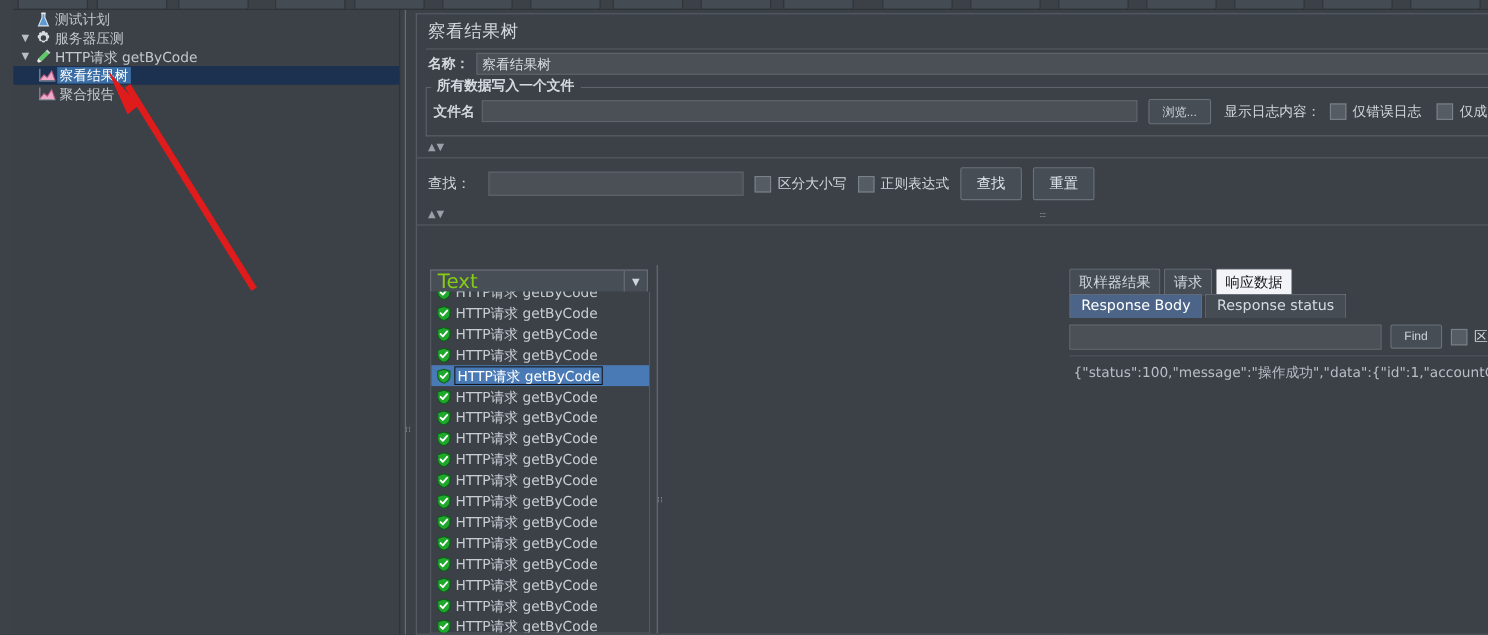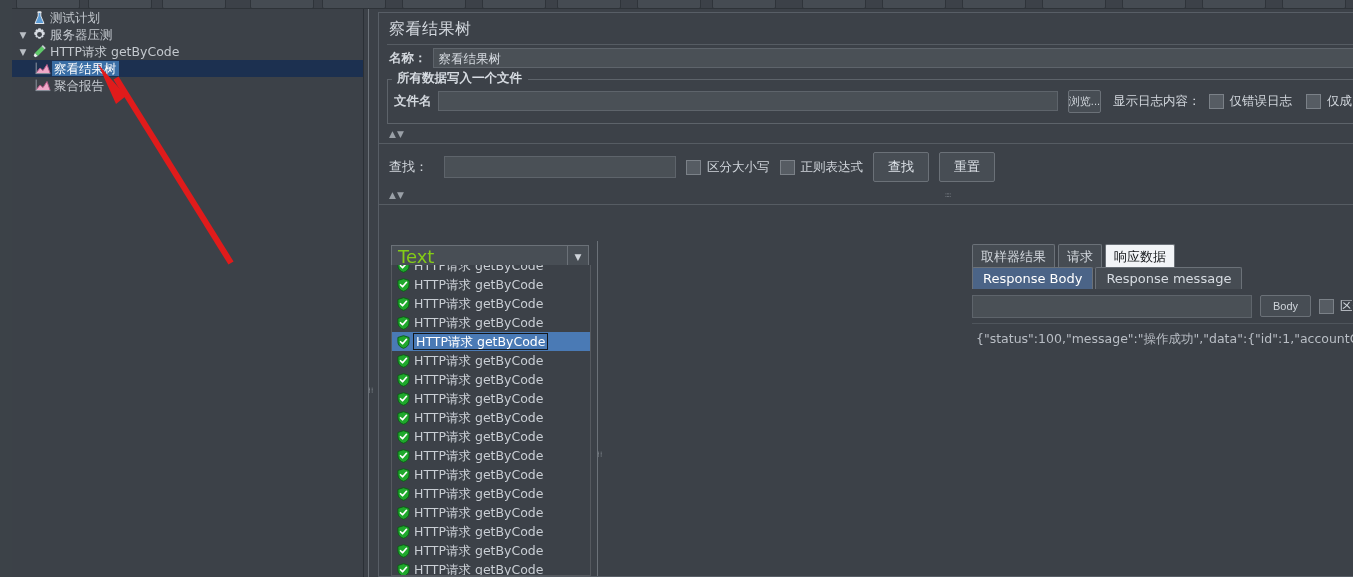--- a/index.html
+++ b/index.html
@@ -123,21 +123,21 @@
   .btn {
     background: #474d54;
     border: 1px solid #6b7178;
     border-radius: 2px;
     color: #cfd4da;
     font-size: 12px;
     padding: 4px 10px;
     white-space: nowrap;
     cursor: default;
   }
-  .btn.small { font-size: 11px; padding: 3px 0; }
+  .btn.small { font-size: 11px; padding: 3px 12px; }
   .btn.cjk { font-size: 13px; padding: 5px 14px; color: #dfe4ea; }
 
   .chk {
     width: 13px; height: 13px;
     background: #565c63;
     border: 1px solid #7b8188;
     display: inline-block;
     flex: 0 0 13px;
   }
   .chk-wrap { display: flex; align-items: center; gap: 6px; white-space: nowrap; }
@@ -580,26 +580,26 @@
       </div>
 
       <div class="tabbar">
         <div class="tab">取样器结果</div>
         <div class="tab">请求</div>
         <div class="tab active">响应数据</div>
       </div>
 
       <div class="tab2bar">
         <div class="tab2 active">Response Body</div>
-        <div class="tab2">Response message</div>
+        <div class="tab2">Response status</div>
       </div>
 
       <div class="findbar">
         <span class="find-input"></span>
-        <button class="btn small" style="padding:4px 12px;">Body</button>
+        <button class="btn small" style="padding:4px 12px;">Find</button>
         <span class="chk-wrap">
           <span class="chk"></span>
           <span class="chk-label">区分</span>
         </span>
       </div>
 
       <div class="response-body">{"status":100,"message":"操作成功","data":{"id":1,"accountCode":"zsy","accountName":"zsy","amount":10000.00},"success":true,"timestamp":</div>
     </div>
   </div>
 

